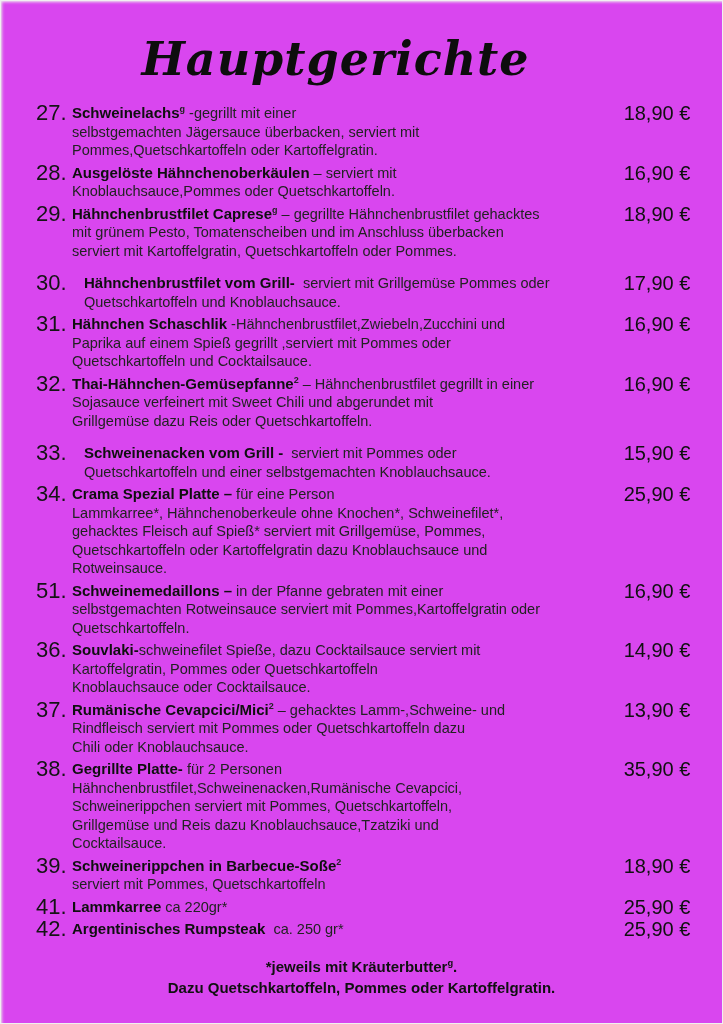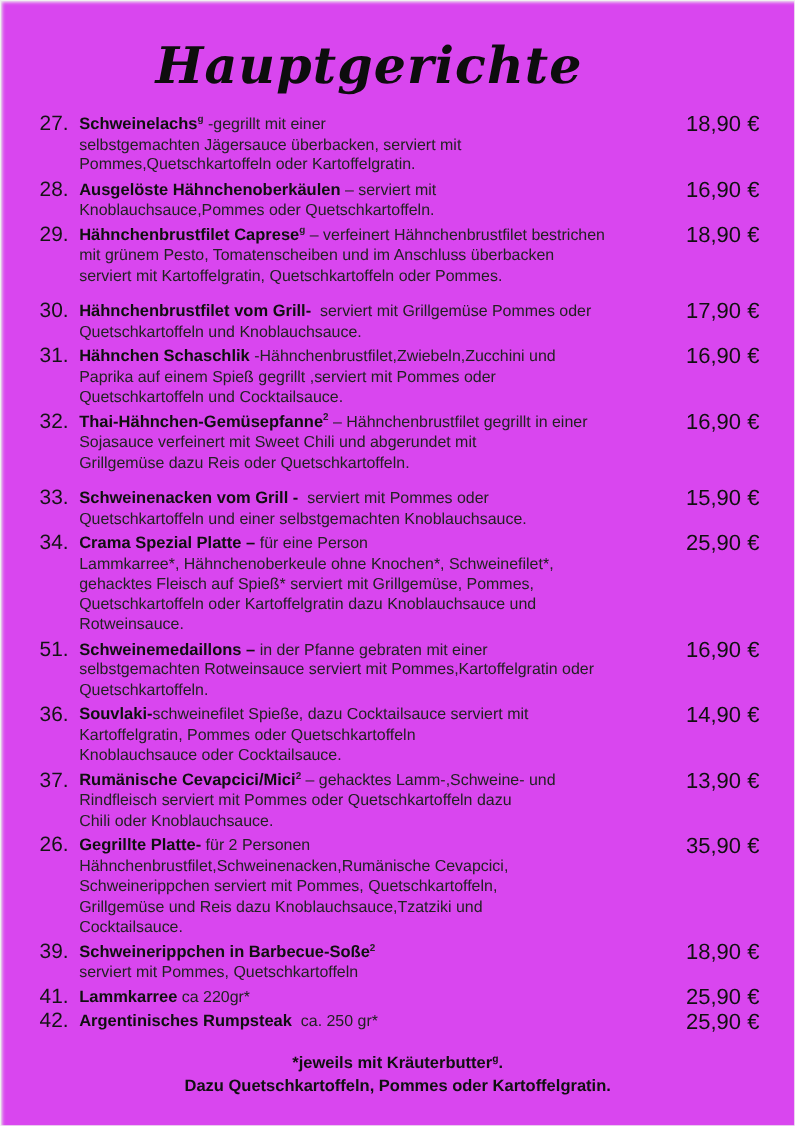--- a/index.html
+++ b/index.html
@@ -27,24 +27,24 @@
     line-height: 58px;
     letter-spacing: 1px;
     color: #0d0d0d;
   }
   .menu-list { }
   .item {
     display: flex;
     align-items: flex-start;
     margin-bottom: 4px;
   }
-  .item.gap-before { margin-top: 14px; }
+  .item.gap-before { margin-top: 14px; gap: 12px; }
   .num {
     flex: 0 0 36px;
-    font-size: 19px;
+    font-size: 22px;
     line-height: 18.5px;
     color: #141414;
   }
   .text {
     flex: 1 1 auto;
     font-size: 14.5px;
     line-height: 18.5px;
     white-space: pre-wrap;
     padding-right: 8px;
     color: #222;
@@ -92,21 +92,21 @@
   </div>
 
   <div class="item">
     <span class="num">28.</span>
     <div class="text"><span class="name">Ausgelöste Hähnchenoberkäulen</span><span class="tail"> – serviert mit</span><div class="lines"><div>Knoblauchsauce,Pommes oder Quetschkartoffeln.</div></div></div>
     <span class="price">16,90 €</span>
   </div>
 
   <div class="item">
     <span class="num">29.</span>
-    <div class="text"><span class="name">Hähnchenbrustfilet Caprese</span><sup class="sup">g</sup><span class="tail"> – verfeinert Hähnchenbrustfilet bestrichen</span><div class="lines"><div>mit grünem Pesto, Tomatenscheiben und im Anschluss überbacken</div><div>serviert mit Kartoffelgratin, Quetschkartoffeln oder Pommes.</div></div></div>
+    <div class="text"><span class="name">Hähnchenbrustfilet Caprese</span><sup class="sup">g</sup><span class="tail"> – gegrillte Hähnchenbrustfilet gehacktes</span><div class="lines"><div>mit grünem Pesto, Tomatenscheiben und im Anschluss überbacken</div><div>serviert mit Kartoffelgratin, Quetschkartoffeln oder Pommes.</div></div></div>
     <span class="price">18,90 €</span>
   </div>
 
   <div class="item gap-before">
     <span class="num">30.</span>
     <div class="text"><span class="name">Hähnchenbrustfilet vom Grill-</span><span class="tail">  serviert mit Grillgemüse Pommes oder</span><div class="lines"><div>Quetschkartoffeln und Knoblauchsauce.</div></div></div>
     <span class="price">17,90 €</span>
   </div>
 
   <div class="item">
@@ -145,21 +145,21 @@
     <span class="price">14,90 €</span>
   </div>
 
   <div class="item">
     <span class="num">37.</span>
     <div class="text"><span class="name">Rumänische Cevapcici/Mici</span><sup class="sup">2</sup><span class="tail"> – gehacktes Lamm-,Schweine- und</span><div class="lines"><div>Rindfleisch serviert mit Pommes oder Quetschkartoffeln dazu</div><div>Chili oder Knoblauchsauce.</div></div></div>
     <span class="price">13,90 €</span>
   </div>
 
   <div class="item">
-    <span class="num">26.</span>
+    <span class="num">38.</span>
     <div class="text"><span class="name">Gegrillte Platte-</span><span class="tail"> für 2 Personen</span><div class="lines"><div>Hähnchenbrustfilet,Schweinenacken,Rumänische Cevapcici,</div><div>Schweinerippchen serviert mit Pommes, Quetschkartoffeln,</div><div>Grillgemüse und Reis dazu Knoblauchsauce,Tzatziki und</div><div>Cocktailsauce.</div></div></div>
     <span class="price">35,90 €</span>
   </div>
 
   <div class="item">
     <span class="num">39.</span>
     <div class="text"><span class="name">Schweinerippchen in Barbecue-Soße</span><sup class="sup">2</sup><div class="lines"><div>serviert mit Pommes, Quetschkartoffeln</div></div></div>
     <span class="price">18,90 €</span>
   </div>
 

